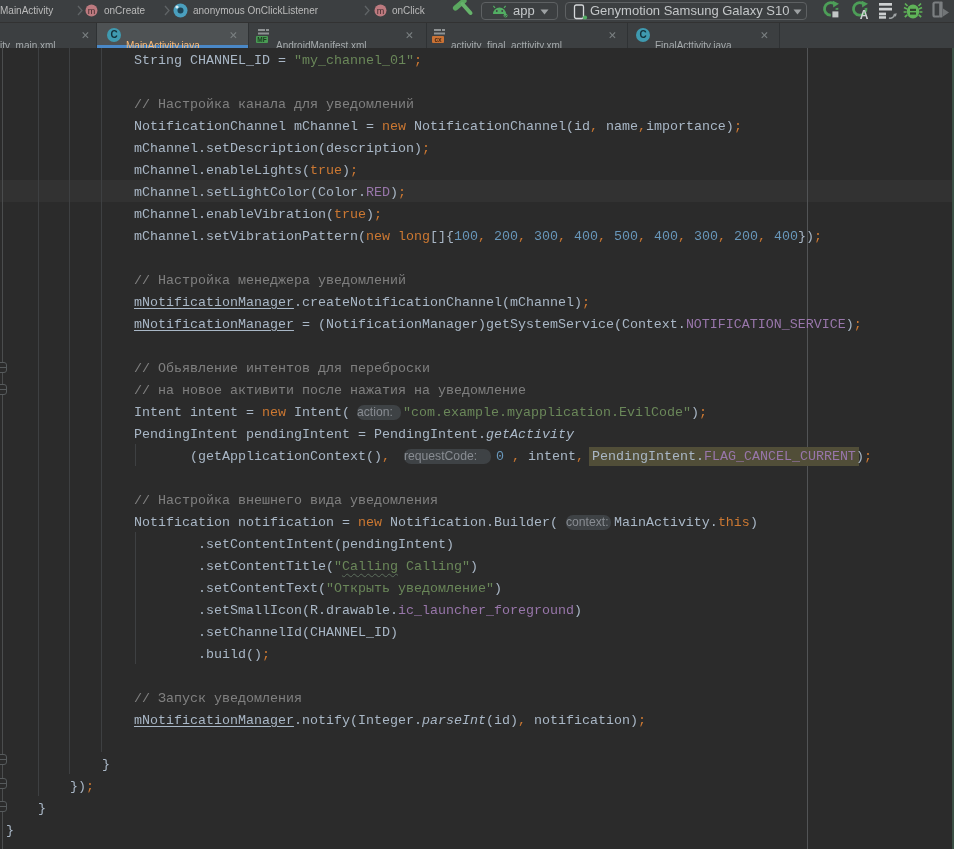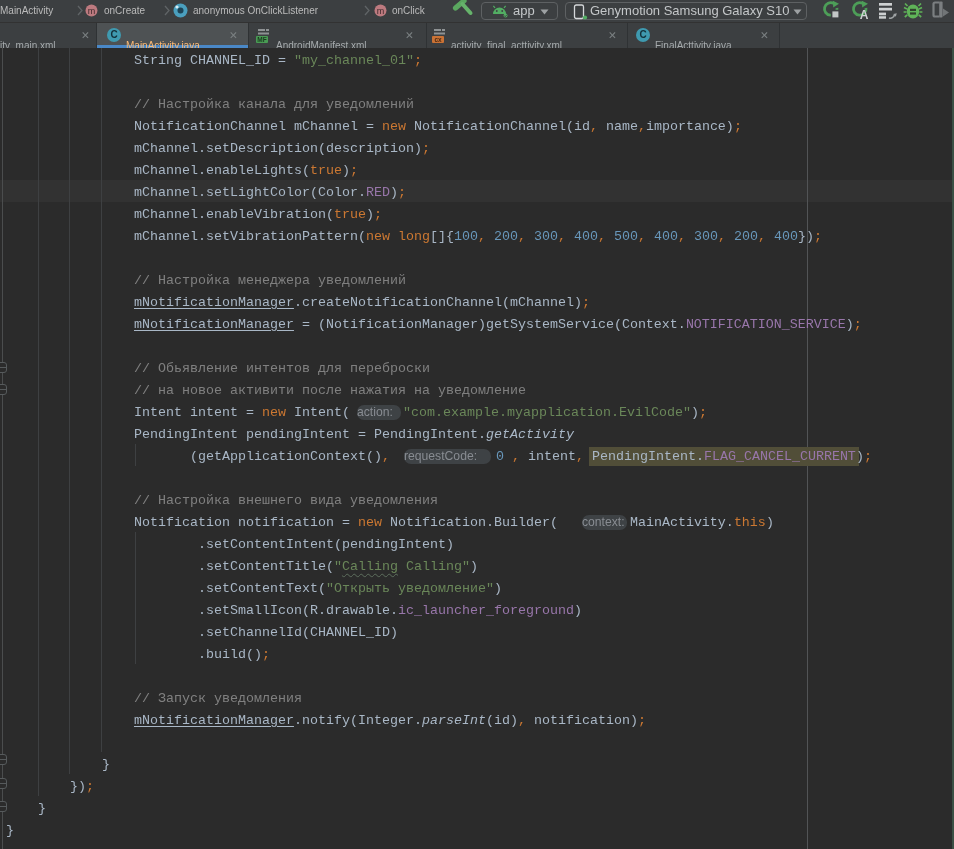--- a/index.html
+++ b/index.html
@@ -189,21 +189,21 @@
                 <span class="u">mNotificationManager</span>.createNotificationChannel(mChannel)<span class="k">;</span>
                 <span class="u">mNotificationManager</span> = (NotificationManager)getSystemService(Context.<span class="st">NOTIFICATION_SERVICE</span>)<span class="k">;</span>
 
                 <span class="c">// Обьявление интентов для переброски</span>
                 <span class="c">// на новое активити после нажатия на уведомление</span>
                 Intent intent = <span class="k">new</span> Intent(<span class="chip" style="margin-left:7px;width:44px;margin-right:2px">action:</span><span class="s">"com.example.myapplication.EvilCode"</span>)<span class="k">;</span>
                 PendingIntent pendingIntent = PendingIntent.<span class="im">getActivity</span>
                        (getApplicationContext()<span class="k">,</span> <span class="chip" style="margin-left:6px;width:87px;margin-right:5px">requestCode:</span><span class="n">0</span> <span class="k">,</span> intent<span class="k">,</span> <span class="sel">PendingIntent.<span class="st">FLAG_CANCEL_CURRENT</span></span>)<span class="k">;</span>
 
                 <span class="c">// Настройка внешнего вида уведомления</span>
-                Notification notification = <span class="k">new</span> Notification.Builder(<span class="chip" style="margin-left:24px;width:45px;margin-right:3px">context:</span>MainActivity.<span class="k">this</span>)
+                Notification notification = <span class="k">new</span> Notification.Builder(<span class="chip" style="margin-left:8px;width:45px;margin-right:3px">context:</span>MainActivity.<span class="k">this</span>)
                         .setContentIntent(pendingIntent)
                         .setContentTitle(<span class="s">"<span class="w">Calling</span> Calling"</span>)
                         .setContentText(<span class="s">"Открыть уведомление"</span>)
                         .setSmallIcon(R.drawable.<span class="st">ic_launcher_foreground</span>)
                         .setChannelId(CHANNEL_ID)
                         .build()<span class="k">;</span>
 
                 <span class="c">// Запуск уведомления</span>
                 <span class="u">mNotificationManager</span>.notify(Integer.<span class="im">parseInt</span>(id)<span class="k">,</span> notification)<span class="k">;</span>
 

